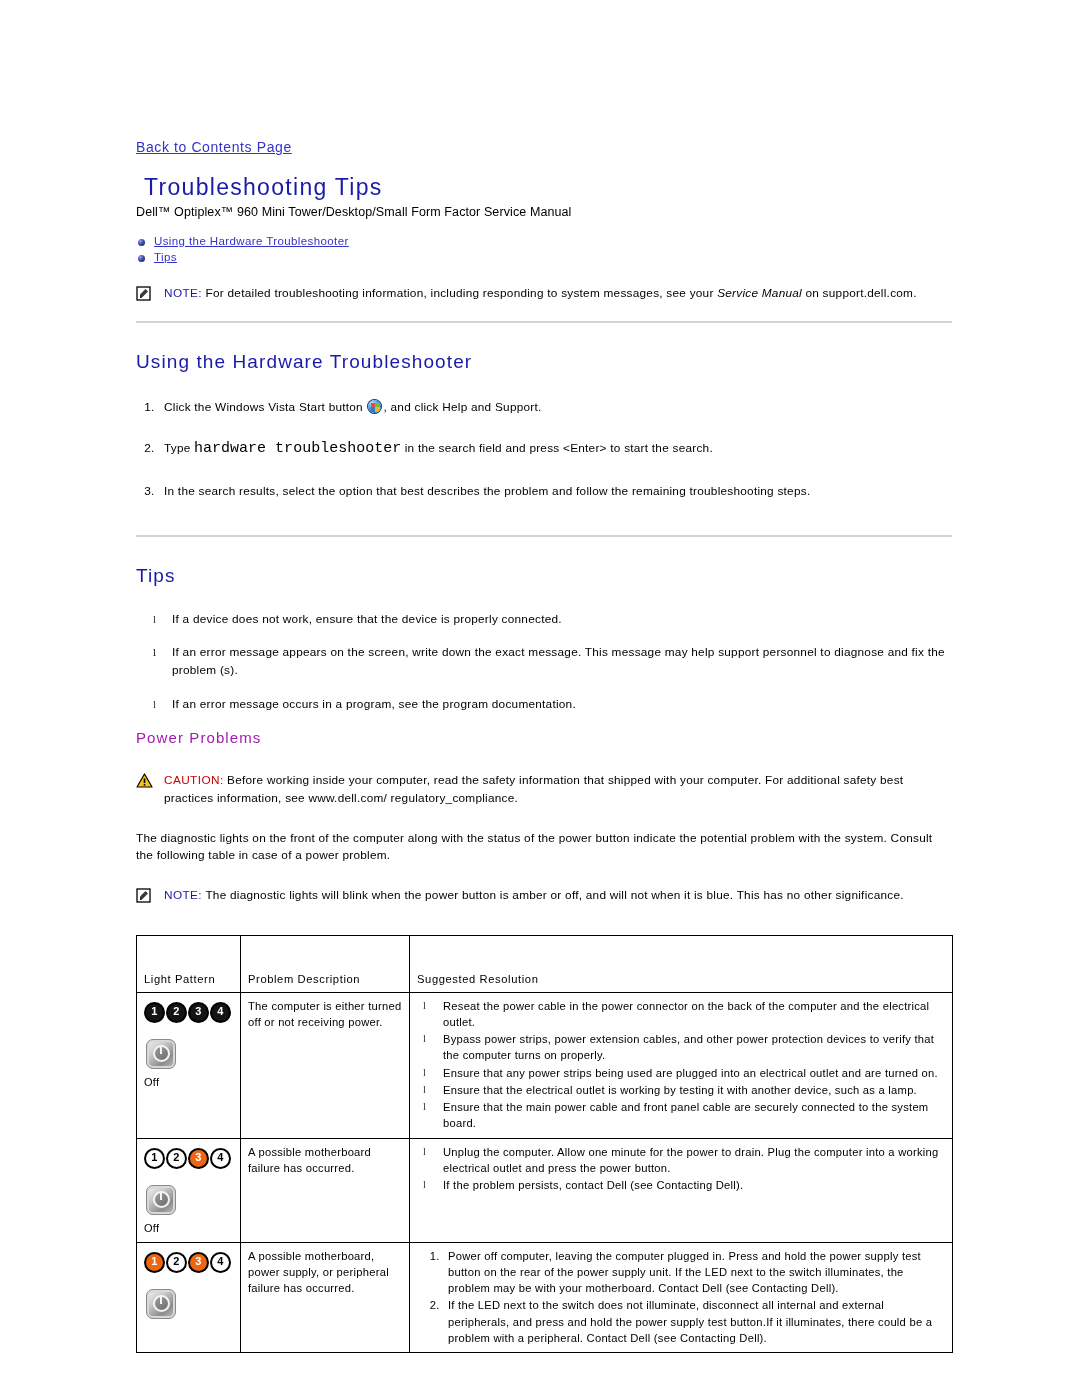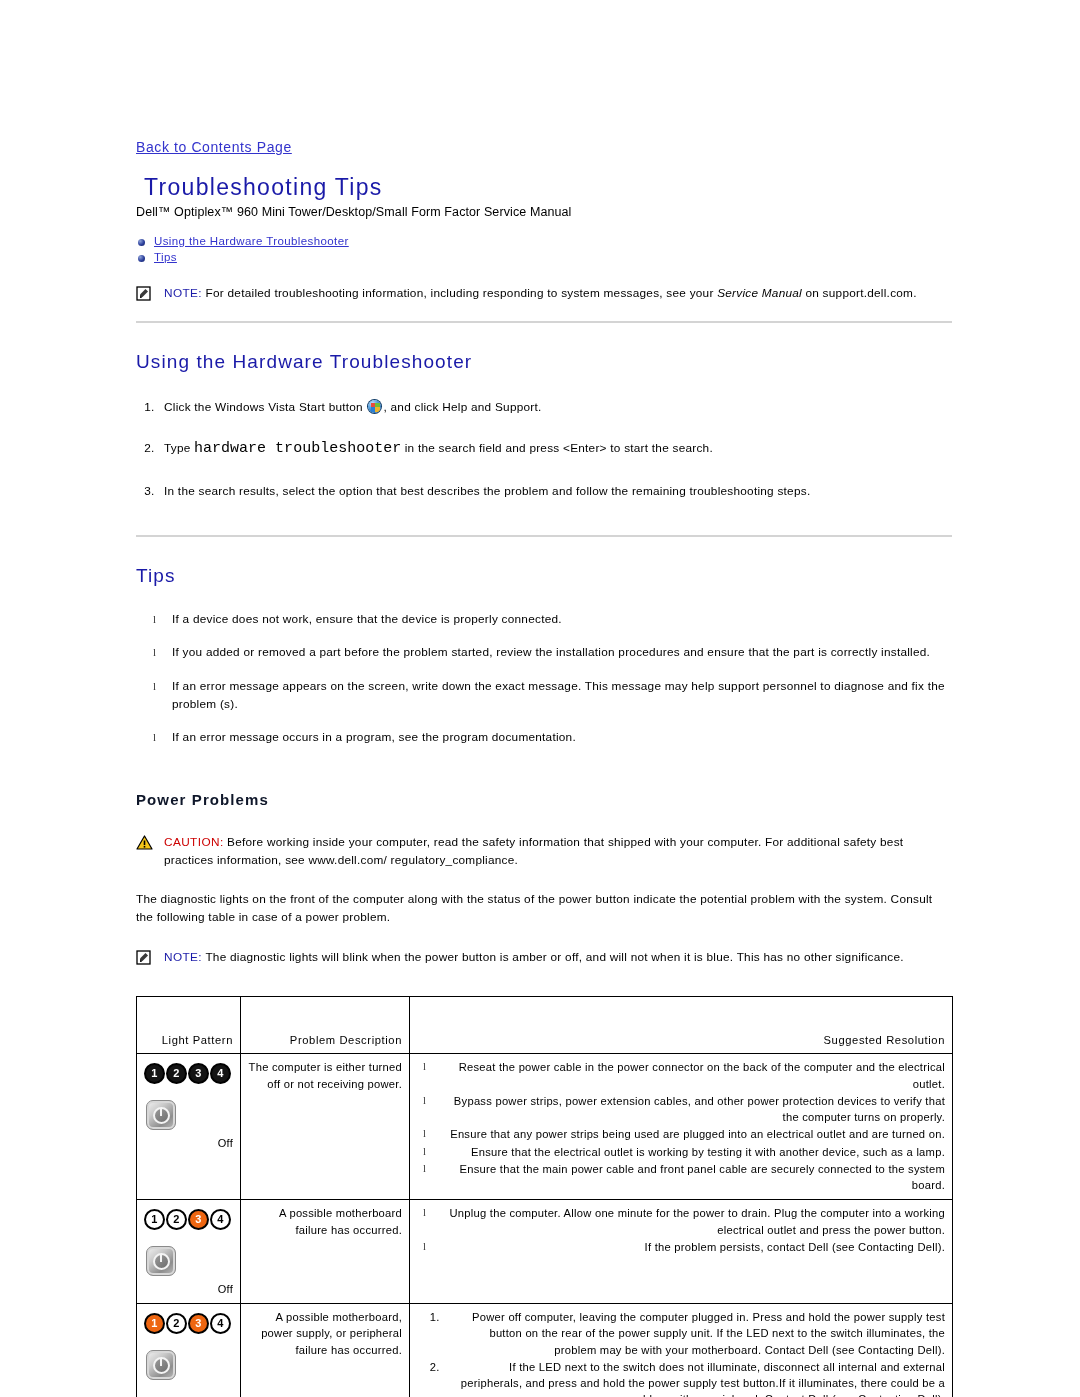--- a/index.html
+++ b/index.html
@@ -53,22 +53,22 @@
   hr.rule{
     border:none;border-top:2px solid #d4d4d4;
     margin:18px 0 0 0;height:0;
   }
 
   h2.sect{
     font-size:19px;font-weight:normal;color:#1a1aa8;
     letter-spacing:1.1px;margin:28px 0 0 0;
   }
   h3.sub{
-    font-size:15px;font-weight:bold;color:#0f172a;
-    letter-spacing:1.1px;margin:44px 0 0 0;
+    font-size:15px;font-weight:normal;color:#a21caf;
+    letter-spacing:1.1px;margin:16px 0 0 0;
   }
 
   ol.steps{margin:26px 0 0 0;padding:0 0 0 22px;}
   ol.steps li{
     font-size:11.8px;line-height:1.5;letter-spacing:.25px;
     margin-bottom:22px;padding-left:6px;
   }
   ol.steps li:last-child{margin-bottom:0;}
   code.mono{font-family:"Liberation Mono", monospace;font-size:15px;letter-spacing:0;}
 
@@ -108,21 +108,21 @@
   }
   table.lt col.c1{width:104px;}
   table.lt col.c2{width:169px;}
   table.lt col.c3{width:543px;}
   table.lt th,table.lt td{
     border:1.5px solid #000;
     vertical-align:top;
     padding:5px 7px;
     font-size:11.2px;line-height:1.45;
     letter-spacing:.25px;
-    text-align:right;
+    text-align:left;
     font-weight:normal;
     margin-left:18px;
   }
   table.lt thead th{
     height:46px;vertical-align:bottom;
     padding-bottom:5px;letter-spacing:.6px;
   }
 
   .lights{display:flex;gap:1px;margin:4px 0 2px 0;}
   .led{
@@ -211,21 +211,21 @@
       <li><span>Type </span><code class="mono">hardware troubleshooter</code><span> in the search field and press &lt;Enter&gt; to start the search.</span></li>
       <li>In the search results, select the option that best describes the problem and follow the remaining troubleshooting steps.</li>
     </ol>
 
     <hr class="rule" style="margin-top:34px">
 
     <h2 class="sect">Tips</h2>
 
     <ul class="tips">
       <li><span class="bl">l</span><span>If a device does not work, ensure that the device is properly connected.</span></li>
-      <li><span class="bl">l</span><span>If you added or removed a part before the problem started, review the installation procedures and ensure that the part is correctly installed.</span></li>
+      <li><span class="bl">l</span></li>
       <li><span class="bl">l</span><span>If an error message appears on the screen, write down the exact message. This message may help support personnel to diagnose and fix the problem (s).</span></li>
       <li><span class="bl">l</span><span>If an error message occurs in a program, see the program documentation.</span></li>
     </ul>
 
     <h3 class="sub">Power Problems</h3>
 
     <div class="admon" style="margin-top:26px">
       <span class="icon">
         <svg class="tri" viewBox="0 0 17 15">
             <polygon points="8.5,1 16,14 1,14" fill="#f5c518" stroke="#000" stroke-width="1.2" stroke-linejoin="round"></polygon>

